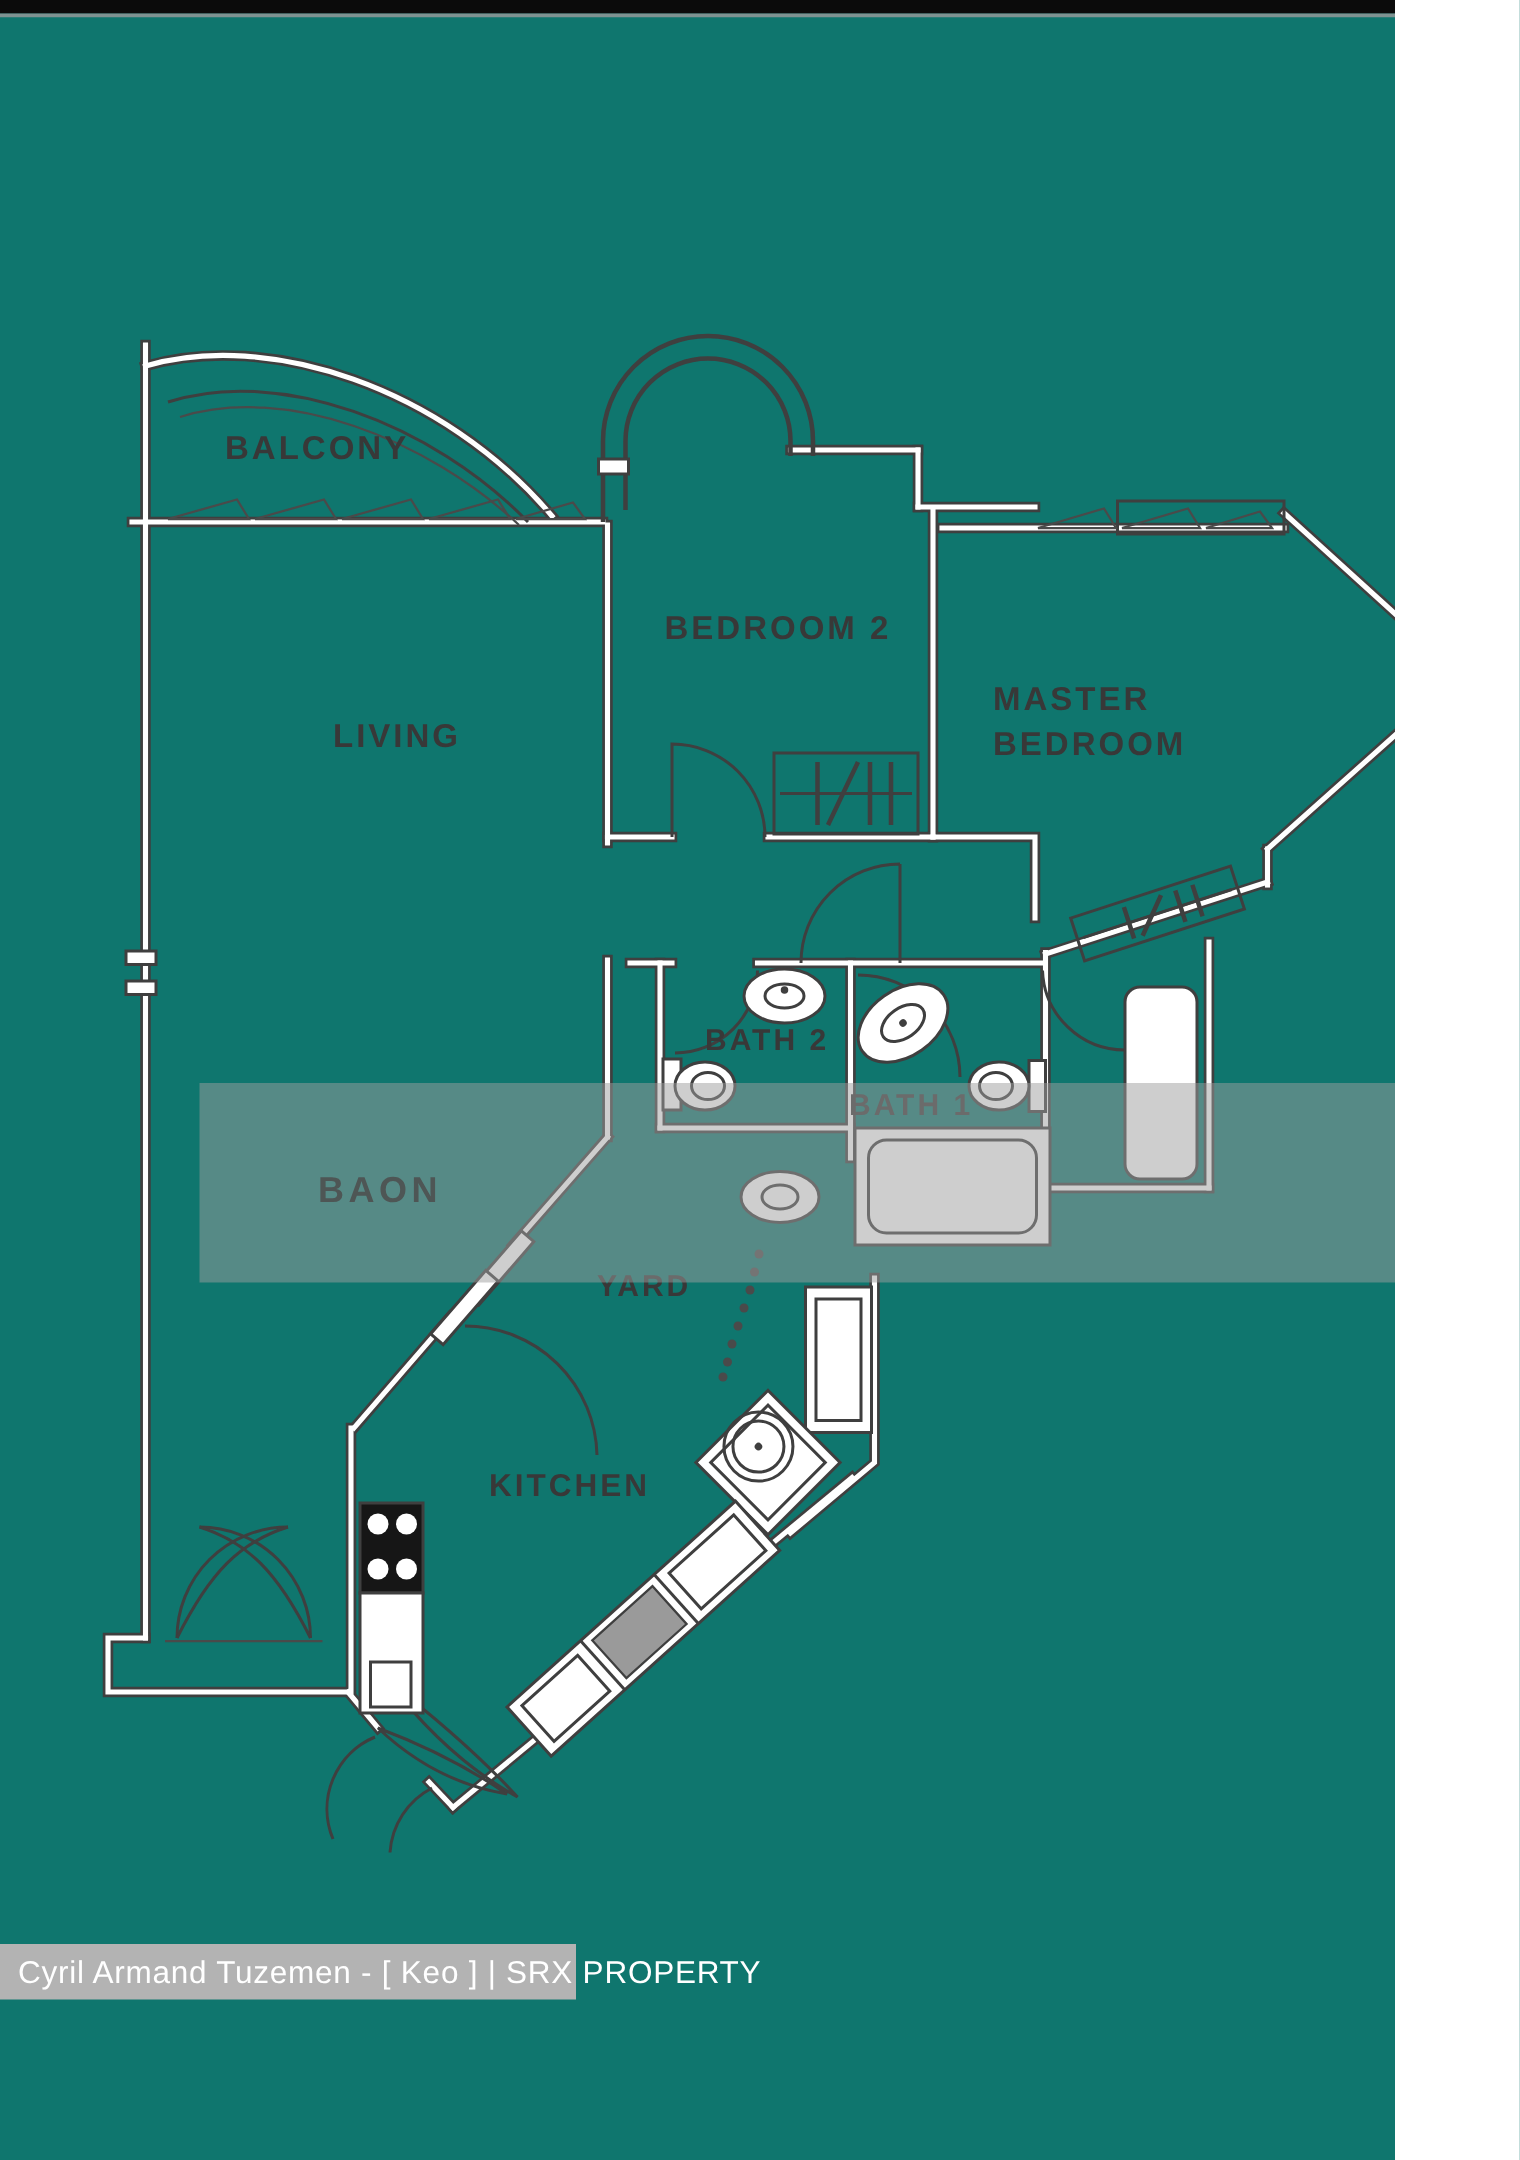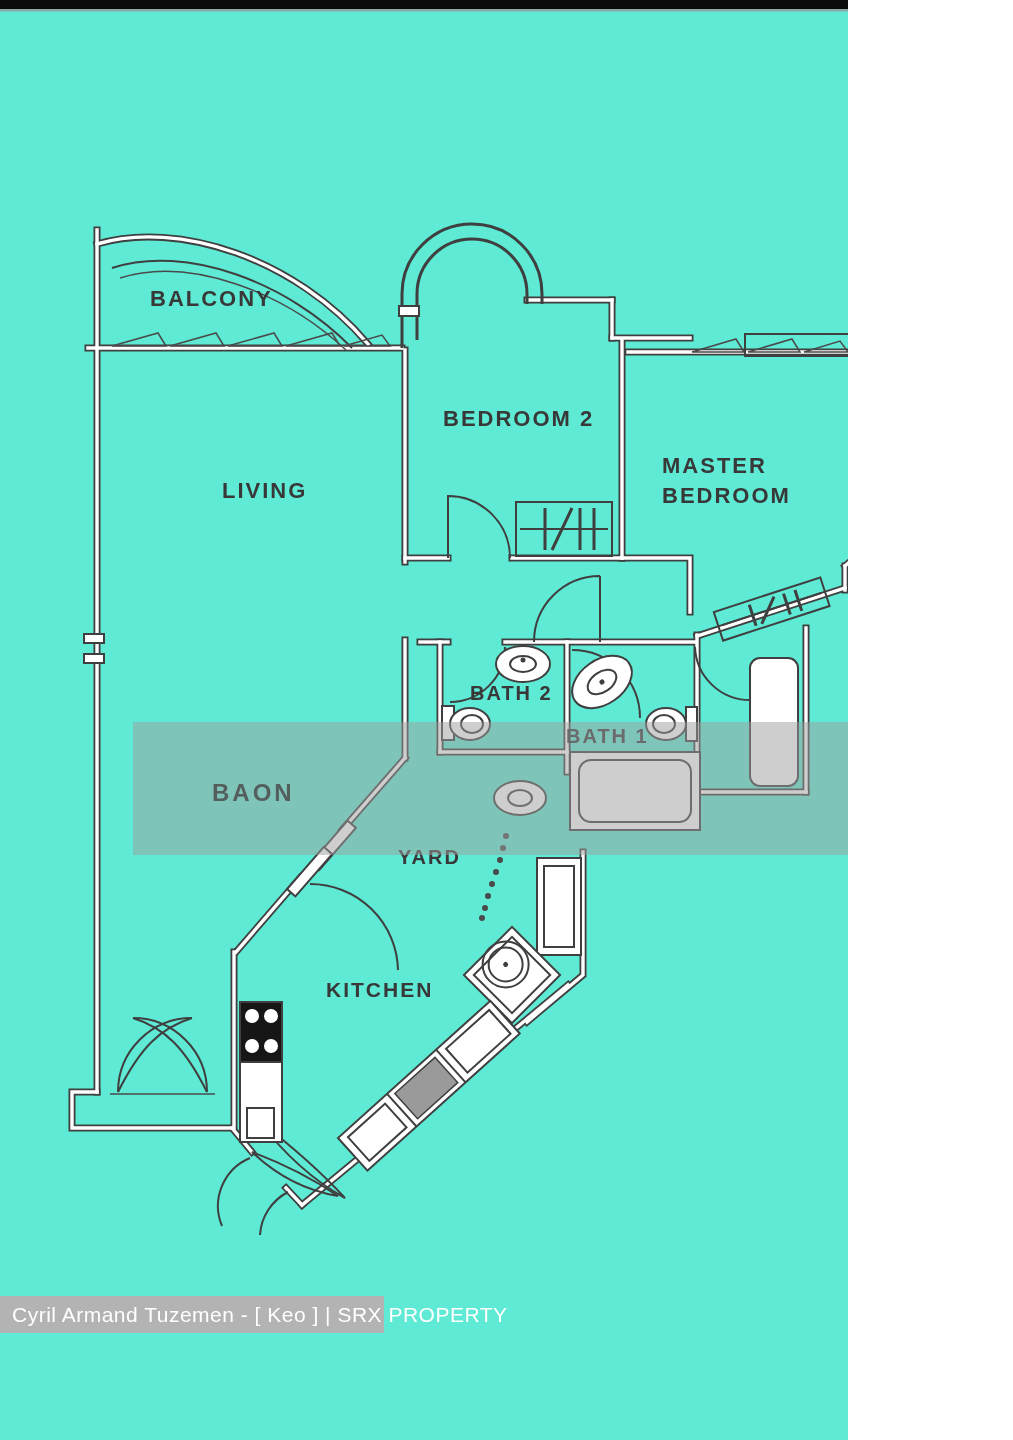--- a/index.html
+++ b/index.html
@@ -1,16 +1,16 @@
 <!DOCTYPE html>
 <html><head>
 <meta charset="utf-8">
 <style>
   html,body{margin:0;padding:0;background:#ffffff;}
-  .page{position:relative;width:848px;height:1440px;background:#5eead4;overflow:hidden;
+  .page{position:relative;width:930px;height:1440px;background:#0f766e;overflow:hidden;
         font-family:"Liberation Sans",sans-serif;}
   svg{position:absolute;left:0;top:0;}
   .wall{stroke:#3f3f3f;stroke-width:7;fill:none;stroke-linecap:square;stroke-linejoin:miter;}
   .wall-core{stroke:#ffffff;stroke-width:3.4;fill:none;stroke-linecap:square;stroke-linejoin:miter;}
   .mid{stroke:#3f3f3f;stroke-width:3;fill:none;}
   .thin{stroke:#3f3f3f;stroke-width:2;fill:none;}
   .hair{stroke:#4a4a4a;stroke-width:1.5;fill:none;}
   .fixw{stroke:#3f3f3f;stroke-width:2;fill:#ffffff;}
   .fixn{stroke:#3f3f3f;stroke-width:2;fill:none;}
   .label{font-family:"Liberation Sans",sans-serif;font-weight:bold;fill:#383838;letter-spacing:2px;}

